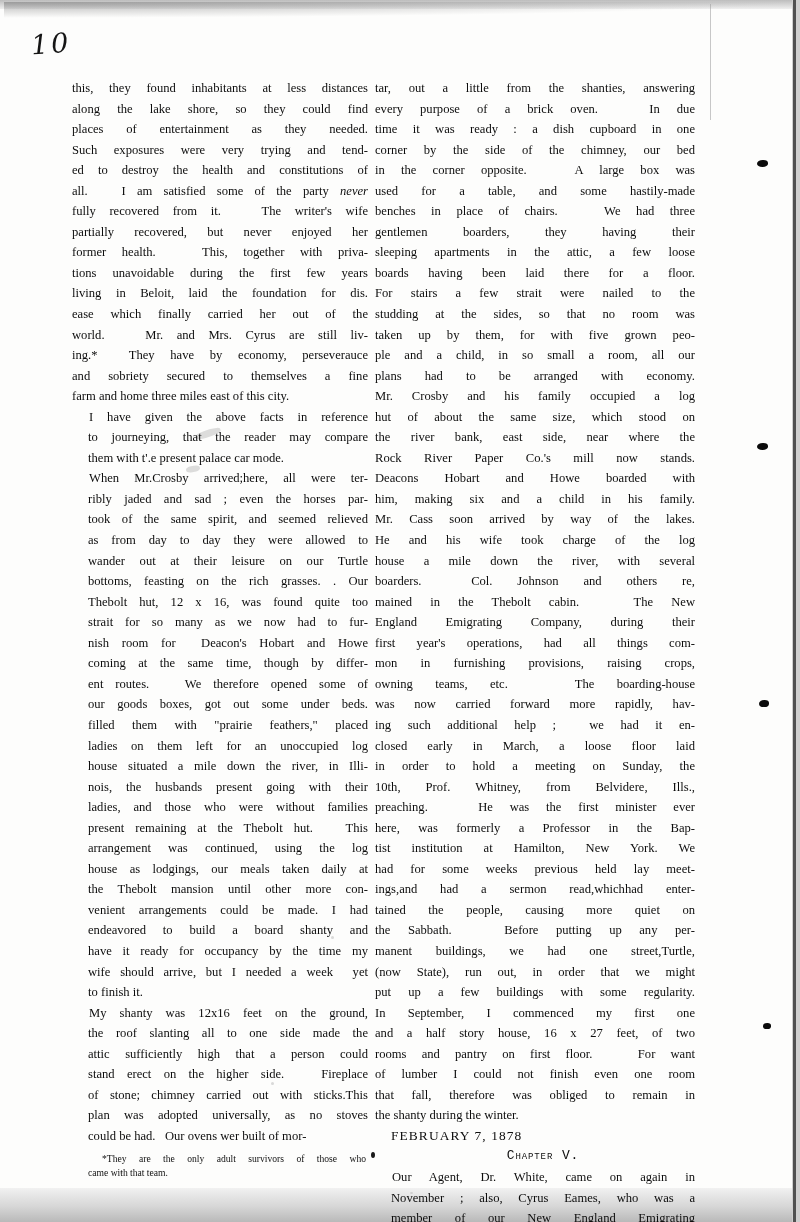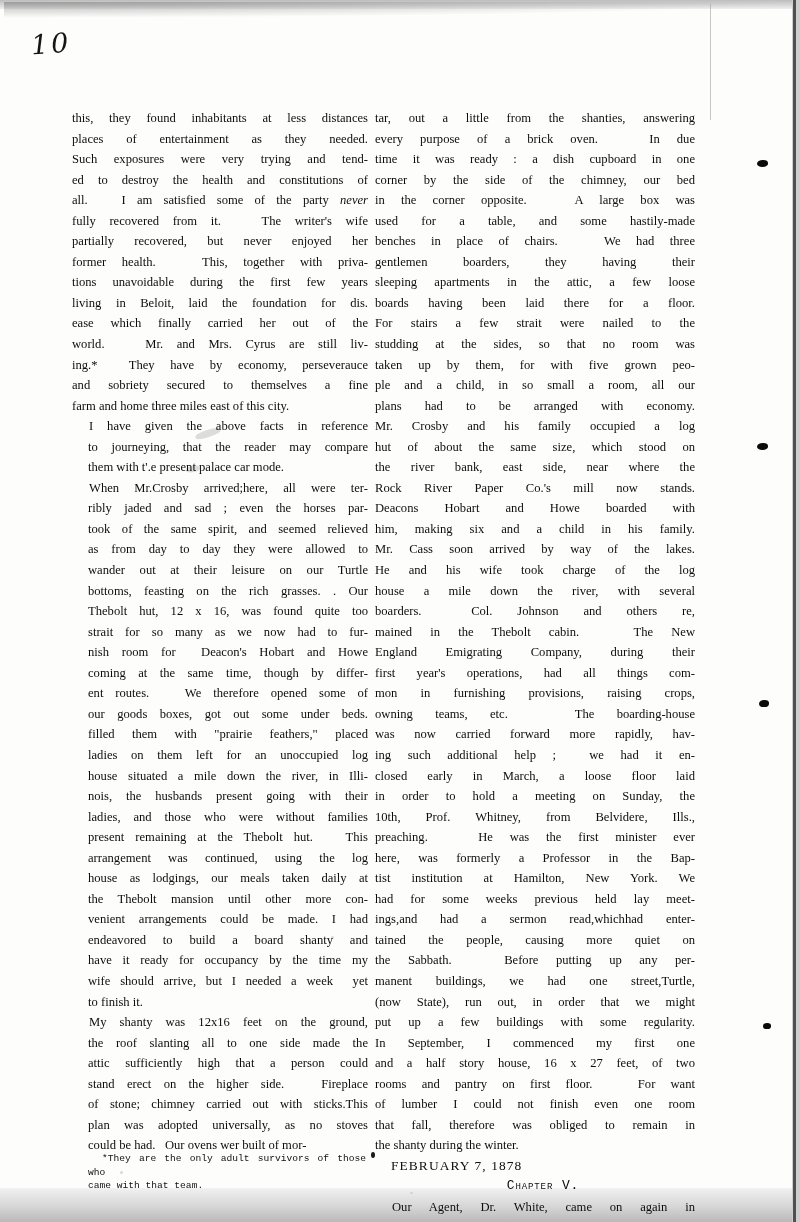--- a/index.html
+++ b/index.html
@@ -103,21 +103,21 @@
     -webkit-hyphens: none;
     hyphens: none;
   }
   .col.left  { left: 72px;  width: 296px; }
   .col.right { left: 375px; width: 320px; }
 
   .col p {
     margin: 0;
     text-indent: 16px;
   }
-  .col p.cont { text-indent: 0; margin-top: 30px; }
+  .col p.cont { text-indent: 0; }
 
   
   .ln {
     display: block;
     text-align: justify;
     text-align-last: justify;
     white-space: pre-wrap;
   }
   .ln.last {
     text-align-last: left;
@@ -155,21 +155,20 @@
     font-size: 9.6px;
     line-height: 13.6px;
     color: #101010;
     text-align: justify;
   }
   #footnote .fn-ln {
     display: block;
     text-align: justify;
     text-align-last: justify;
     white-space: pre-wrap;
-    font-family: Liberation Mono, monospace;
   }
   #footnote .fn-ln.last { text-align-last: left; }
   #footnote .fn-ln.indent { text-indent: 14px; }
 
   
   .ink-mark {
     position: absolute;
     background: #0b0b0b;
     border-radius: 55% 45% 50% 50%;
   }
@@ -214,20 +213,21 @@
   <div class="ink-mark" style="left:759px;top:700px;width:10px;height:7px;"></div>
   <div class="ink-mark" style="left:763px;top:1023px;width:8px;height:6px;"></div>
   <div class="ink-dot-small" style="left:371px;top:1152px;width:4px;height:6px;"></div>
 
   <div id="columns">
 
     <div class="col left">
 
       <p class="cont">
         <span class="ln">this, they found inhabitants at less distances</span>
+        <span class="ln">along the lake shore, so they could find</span>
         <span class="ln">places of entertainment as they needed.</span>
         <span class="ln">Such exposures were very trying and tend-</span>
         <span class="ln">ed to destroy the health and constitutions of</span>
         <span class="ln"><span>all.   I am satisfied some of the party </span><span class="ital">never</span></span>
         <span class="ln">fully recovered from it.   The writer's wife</span>
         <span class="ln">partially recovered, but never enjoyed her</span>
         <span class="ln">former health.   This, together with priva-</span>
         <span class="ln">tions unavoidable during the first few years</span>
         <span class="ln">living in Beloit, laid the foundation for dis.</span>
         <span class="ln">ease which finally carried her out of the</span>

